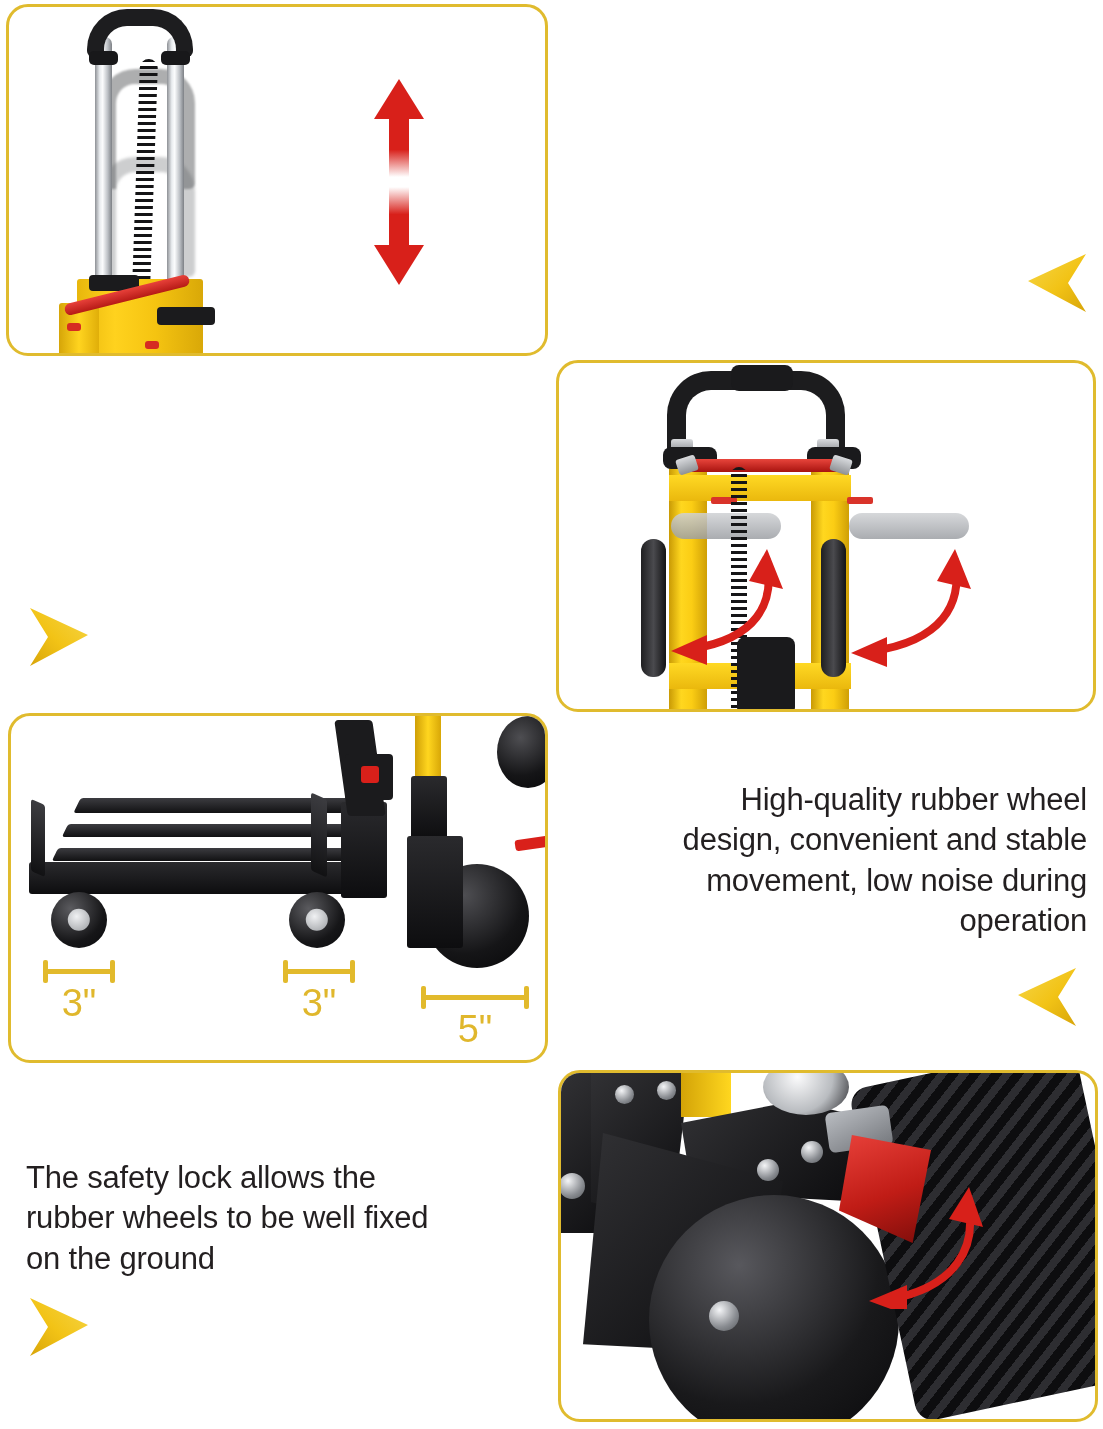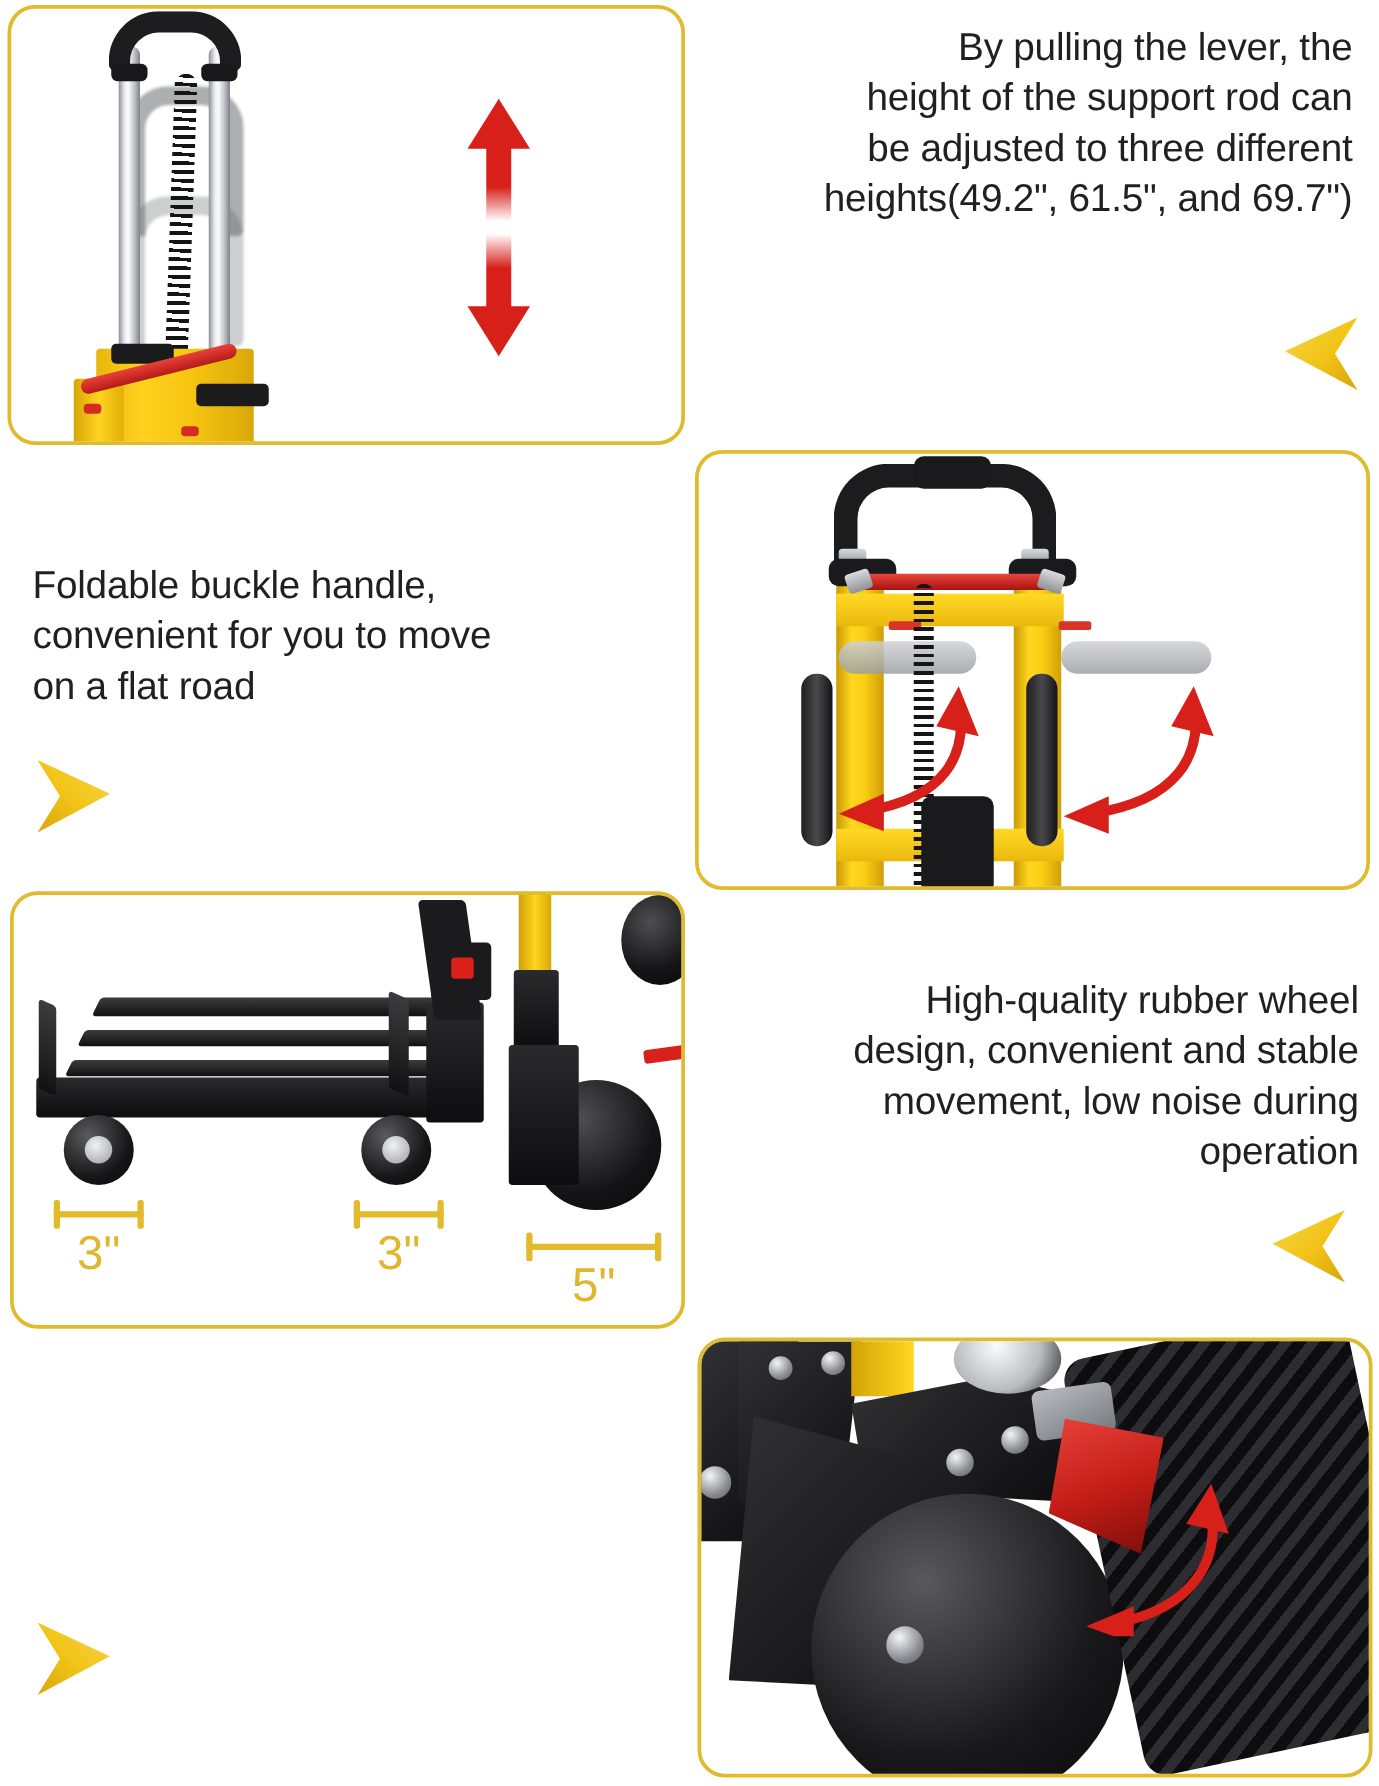--- a/index.html
+++ b/index.html
@@ -231,24 +231,20 @@
             <stop offset="28%" stop-color="#d8201a" stop-opacity="1"></stop>
             <stop offset="100%" stop-color="#d8201a" stop-opacity="1"></stop>
           </linearGradient>
         </defs>
         <path d="M35 2 L60 42 L45 42 L45 100 L25 100 L25 42 L10 42 Z" fill="url(#upFade)"></path>
         <path d="M35 208 L60 168 L45 168 L45 110 L25 110 L25 168 L10 168 Z" fill="url(#dnFade)"></path>
       </svg>
     </div>
   </div>
 
-  <div class="caption right" style="left:600px; top:18px; width:482px;">By pulling the lever, the
-height of the support rod can
-be adjusted to three different
-heights(49.2", 61.5", and 69.7")</div>
 
   <div class="arrow" style="left:1016px; top:250px;">
     <svg width="74" height="66" viewBox="0 0 74 66">
       <defs>
         <linearGradient id="ag1" x1="0" y1="0" x2="1" y2="1">
           <stop offset="0%" stop-color="#f5d64a"></stop>
             <stop offset="55%" stop-color="#f2c316"></stop>
             <stop offset="100%" stop-color="#d8a50a"></stop>
         </linearGradient>
       </defs>
@@ -293,23 +289,20 @@
         <path d="M8 108 L44 92 L44 122 Z" fill="#d8201a"></path>
       </svg>
       <svg style="position:absolute; left:280px; top:180px;" width="138" height="132" viewBox="0 0 138 132">
         <path d="M116 18 C124 62 102 98 34 108" fill="none" stroke="#d8201a" stroke-width="8" stroke-linecap="round"></path>
         <path d="M116 6 L132 46 L98 38 Z" fill="#d8201a"></path>
         <path d="M12 110 L48 94 L48 124 Z" fill="#d8201a"></path>
       </svg>
     </div>
   </div>
 
-  <div class="caption left" style="left:26px; top:448px; width:470px;">Foldable buckle handle,
-convenient for you to move
-on a flat road</div>
 
   <div class="arrow" style="left:26px; top:604px;">
     <svg width="74" height="66" viewBox="0 0 74 66">
       <defs>
         <linearGradient id="ag2" x1="1" y1="0" x2="0" y2="1">
           <stop offset="0%" stop-color="#f5d64a"></stop>
             <stop offset="55%" stop-color="#f2c316"></stop>
             <stop offset="100%" stop-color="#d8a50a"></stop>
         </linearGradient>
       </defs>
@@ -407,20 +400,23 @@
       <div class="bolt" style="left:-2px; top:100px; width:26px; height:26px;"></div>
 
       <svg style="position:absolute; left:300px; top:100px;" width="132" height="136" viewBox="0 0 132 136">
         <path d="M106 28 C118 74 94 114 30 126" fill="none" stroke="#d8201a" stroke-width="8" stroke-linecap="round"></path>
         <path d="M108 14 L122 54 L88 46 Z" fill="#d8201a"></path>
         <path d="M8 128 L46 112 L46 142 Z" fill="#d8201a"></path>
       </svg>
     </div>
   </div>
 
+  <div class="caption left" style="left:26px; top:1158px; width:500px;">The safety lock allows the
+rubber wheels to be well fixed
+on the ground</div>
 
   <div class="arrow" style="left:26px; top:1294px;">
     <svg width="74" height="66" viewBox="0 0 74 66">
       <path d="M4 4 L62 31 L4 62 L22 33 Z" fill="url(#ag2)"></path>
     </svg>
   </div>
 
 </div>
 
 </body></html>

